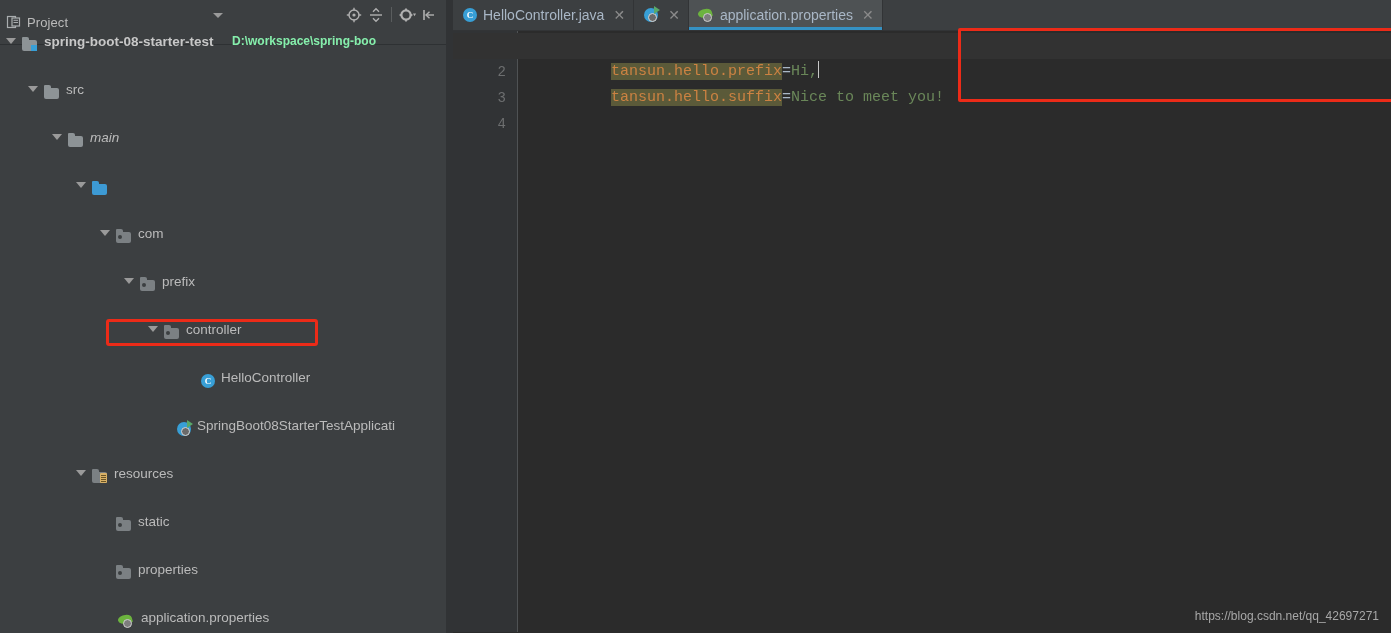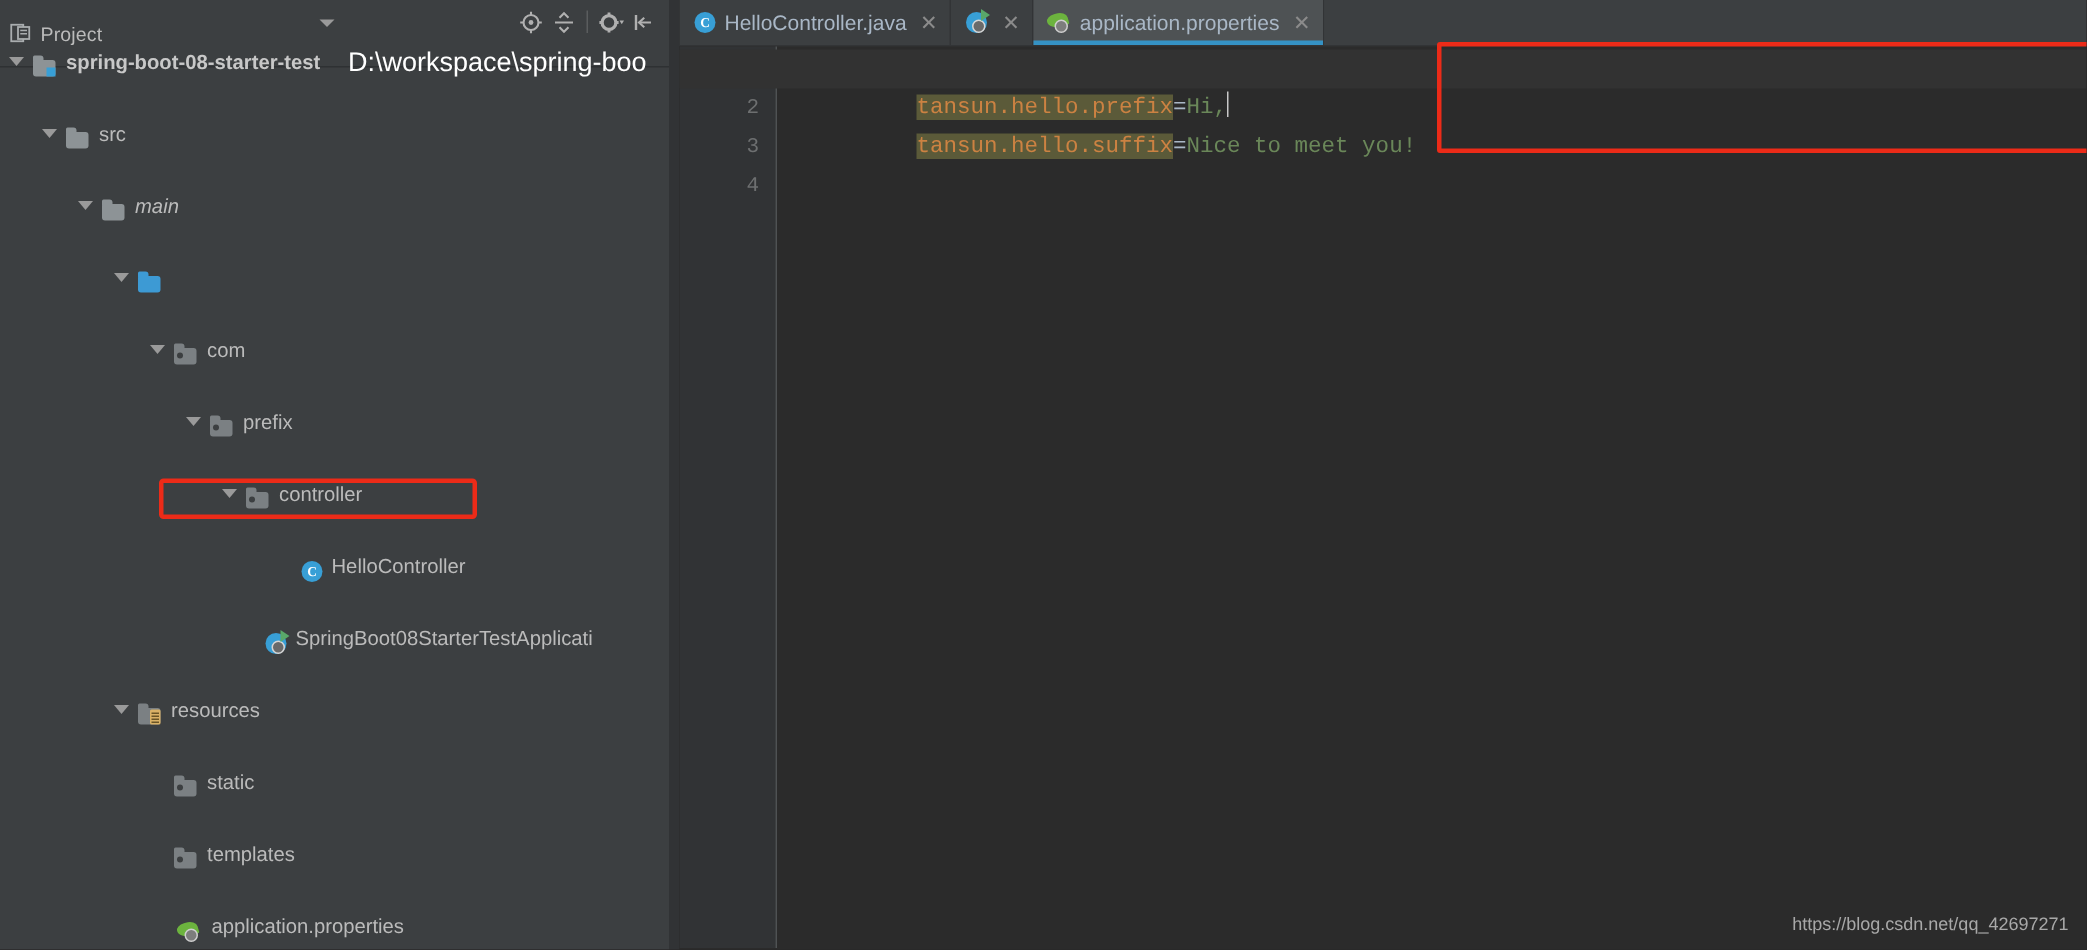--- a/index.html
+++ b/index.html
@@ -61,21 +61,21 @@
   .arrow {
     position: absolute; width: 0; height: 0; top: 9px;
   }
   .arrow.open {
     border-left: 5px solid transparent; border-right: 5px solid transparent;
     border-top: 6px solid #9a9a9a;
   }
   .ico { position: absolute; top: 4px; width: 16px; height: 16px; }
   .lbl { position: absolute; white-space: nowrap; }
   .lbl.bold { font-weight: bold; color: #c8c8c8; }
-  .path-sub { color: #ffffff; font-weight: normal; font-size: 18px; }
+  .path-sub { color: #86efac; font-weight: bold; font-size: 12px; }
 
   
   .folder { position: relative; }
   .folder .f-body {
     position: absolute; left: 0; top: 3px; width: 15px; height: 11px;
     background: #7b8083; border-radius: 1px 2px 2px 2px;
   }
   .folder .f-tab {
     position: absolute; left: 0; top: 0px; width: 7px; height: 4px;
     background: #7b8083; border-radius: 1px 2px 0 0;
@@ -396,21 +396,21 @@
         </div>
         <div class="lbl" style="left:138px;">static</div>
       </div>
 
       <div class="row" style="top:264px;">
         <div class="ico folder pkg" style="left:116px;">
           <div class="f-tab"></div>
             <div class="f-body"></div>
             <div class="f-dot"></div>
         </div>
-        <div class="lbl" style="left:138px;">templates</div>
+        <div class="lbl" style="left:138px;">properties</div>
       </div>
 
       <div class="row" style="top:288px;">
         <div class="ico leaf" style="left:118px;">
           <div class="l-body"></div>
             <div class="l-gear"></div>
         </div>
         <div class="lbl" style="left:141px;">application.properties</div>
       </div>
 

